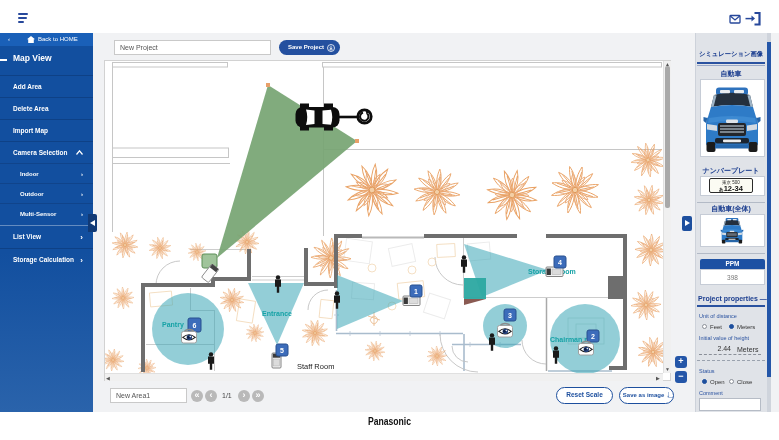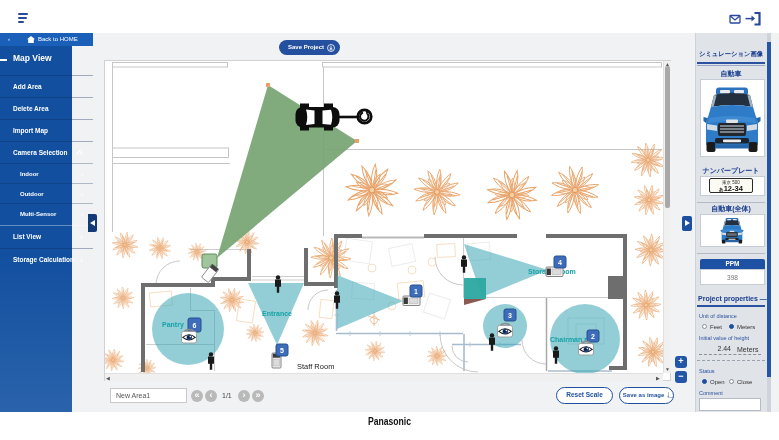--- a/index.html
+++ b/index.html
@@ -10,21 +10,21 @@
   
   #header { left:0; top:0; width:779px; height:33px; background:#fff; }
   #burger div { height:2px; background:#27489b; border-radius:1px; margin-bottom:2.2px; }
   #title { left:0; top:12.5px; width:779px; text-align:center; color:#2a4b9d; font-weight:bold;
            font-size:10px; letter-spacing:1.0px; }
 
   
   #approw { left:0; top:33px; width:779px; height:379px; background:#f1f2f4; }
 
   
-  #sidebar { left:0; top:33px; width:72px; height:379px;
+  #sidebar { left:0; top:33px; width:93px; height:379px;
              background:linear-gradient(180deg,#124f9f 0%,#124f9f 58%,#2a63ab 100%); color:#fff; }
   #backrow { left:0; top:0; width:93px; height:13px; background:#1a60b8; font-size:6px; line-height:13px; }
   .mv { font-weight:bold; font-size:8.5px; }
   .sitem { position:absolute; left:0; width:93px; font-weight:bold; font-size:6.5px; line-height:22px;
            padding-left:13px; border-top:1px solid rgba(10,40,90,0.35); height:22px; }
   .ssub  { position:absolute; left:0; width:93px; font-weight:bold; font-size:6px; line-height:20px;
            padding-left:20px; height:20px; border-top:1px solid rgba(10,40,90,0.28); }
   .chev { position:absolute; right:10px; top:0; font-size:6px; }
   #collapsetab { left:88px; top:214px; width:9px; height:18px; background:#113a76; border-radius:0 2px 2px 0; }
   #collapsetab:before { content:""; position:absolute; left:2px; top:5.5px; border-right:5px solid #fff;
@@ -113,20 +113,21 @@
         </svg>
     </div>
     <div class="ssub" style="top:130px;">Indoor<span class="chev">›</span></div>
     <div class="ssub" style="top:150px;">Outdoor<span class="chev">›</span></div>
     <div class="ssub" style="top:170px;">Multi-Sensor<span class="chev">›</span></div>
     <div class="sitem" style="top:192px; border-top:1.5px solid rgba(255,255,255,0.35)">List View<span class="chev" style="top:1px; font-size:8px">›</span></div>
     <div class="sitem" style="top:215px;">Storage Calculation<span class="chev" style="top:1px; font-size:8px">›</span></div>
   </div>
   <div class="abs" id="collapsetab"></div>
 
+  <input class="abs inp" style="left: 114px; top: 40px; width: 157px; height: 15px;" value="New Project">
   <div class="abs" id="saveproj">Save Project
     <svg style="position:absolute; right:5px; top:3.5px" width="8" height="8" viewBox="0 0 8 8">
       <circle cx="4" cy="4" r="3.5" fill="none" stroke="#fff" stroke-width="0.8"></circle>
       <path d="M4,1.8 V5 M2.6,3.8 L4,5.2 L5.4,3.8 M2.3,5.8 H5.7" stroke="#fff" stroke-width="0.8" fill="none"></path>
     </svg>
   </div>
 
   <div class="abs" id="canvas"></div>
   <div class="abs" id="mapsvgbox" style="left:105px; top:61px; width:558px; height:312px; overflow:hidden;">
     <svg width="558" height="312" viewBox="105 61 558 312">

